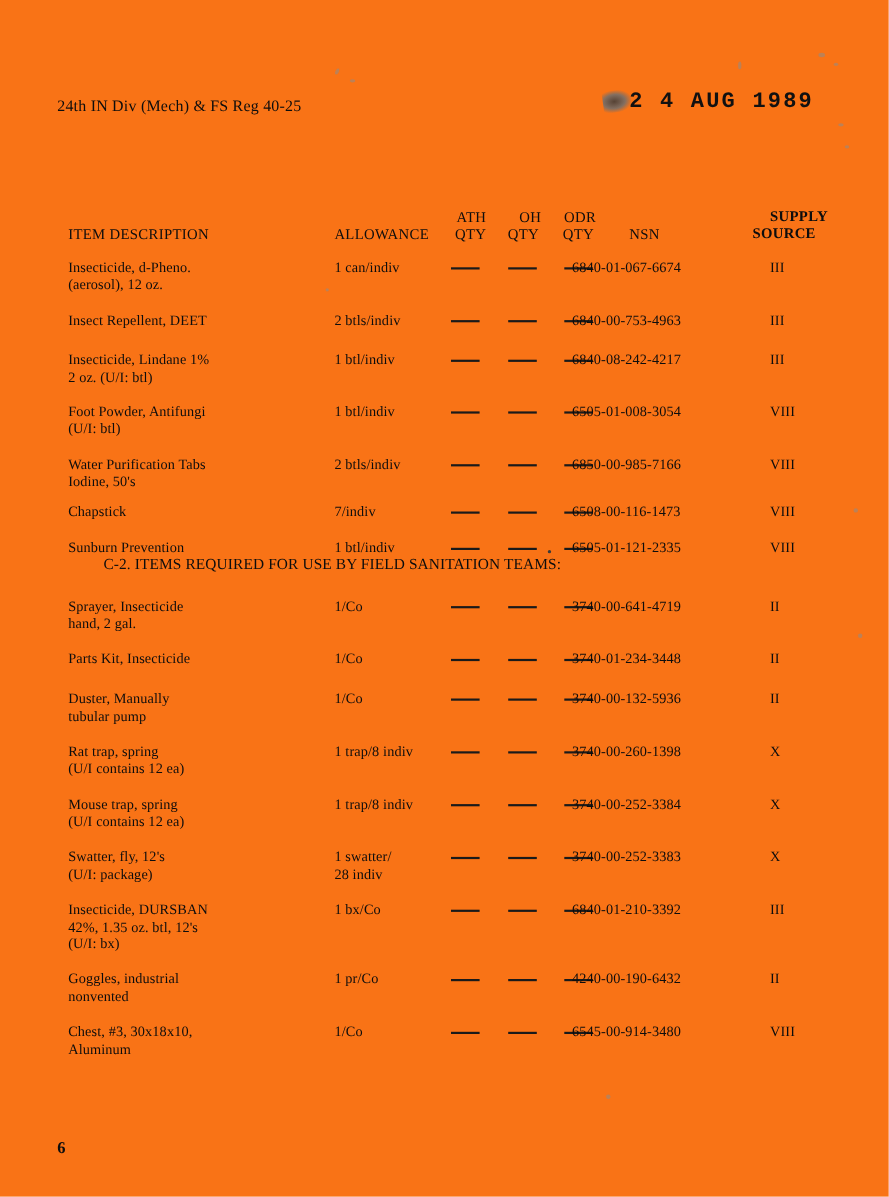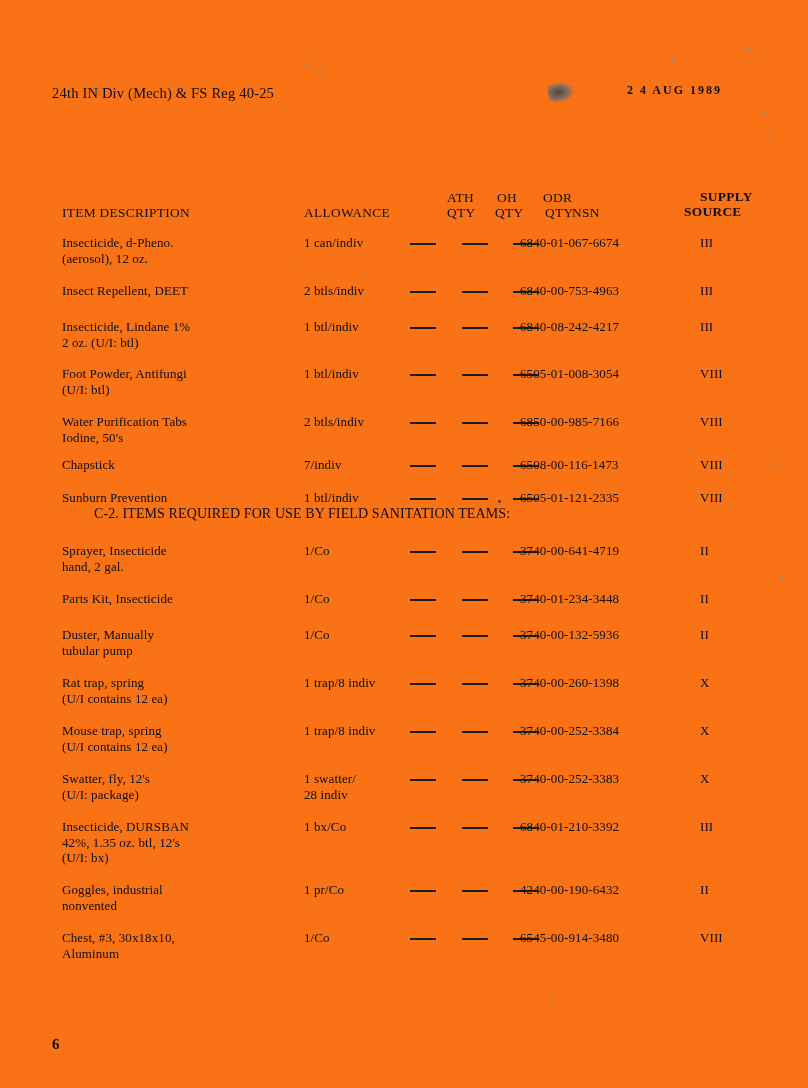--- a/index.html
+++ b/index.html
@@ -35,26 +35,26 @@
     display: flex;
     align-items: baseline;
     justify-content: space-between;
   }
   .reg-line {
     font-size: 14.5px;
     letter-spacing: .2px;
     white-space: nowrap;
   }
   .date-stamp {
-    font-family: Liberation Serif, serif;
+    font-family: Liberation Mono, monospace;
     font-weight: bold;
-    font-size: 12px;
+    font-size: 20px;
     letter-spacing: 2px;
     color: #111;
-    margin-right: 46px;
+    margin-right: 28px;
     position: relative;
     top: -4px;
   }
   .blot {
     position: absolute;
     top: 82px;
     left: 548px;
     width: 26px;
     height: 20px;
     background: radial-gradient(ellipse at 40% 50%, #3a3a3a 0%, #6e6e6e 45%, rgba(160,160,160,0) 75%);
@@ -87,21 +87,21 @@
     width: 700px;
     height: 36px;
   }
   .ch {
     position: absolute;
     font-size: 13.4px;
     font-weight: normal;
     letter-spacing: .3px;
     line-height: 14px;
   }
-  .ch.two-line { text-align: left; margin-left: 39px; }
+  .ch.two-line { text-align: right; }
 
   .rows {
     position: absolute;
     left: 52px;
     top: 230px;
     width: 700px;
   }
   .row {
     position: relative;
     height: 0;

